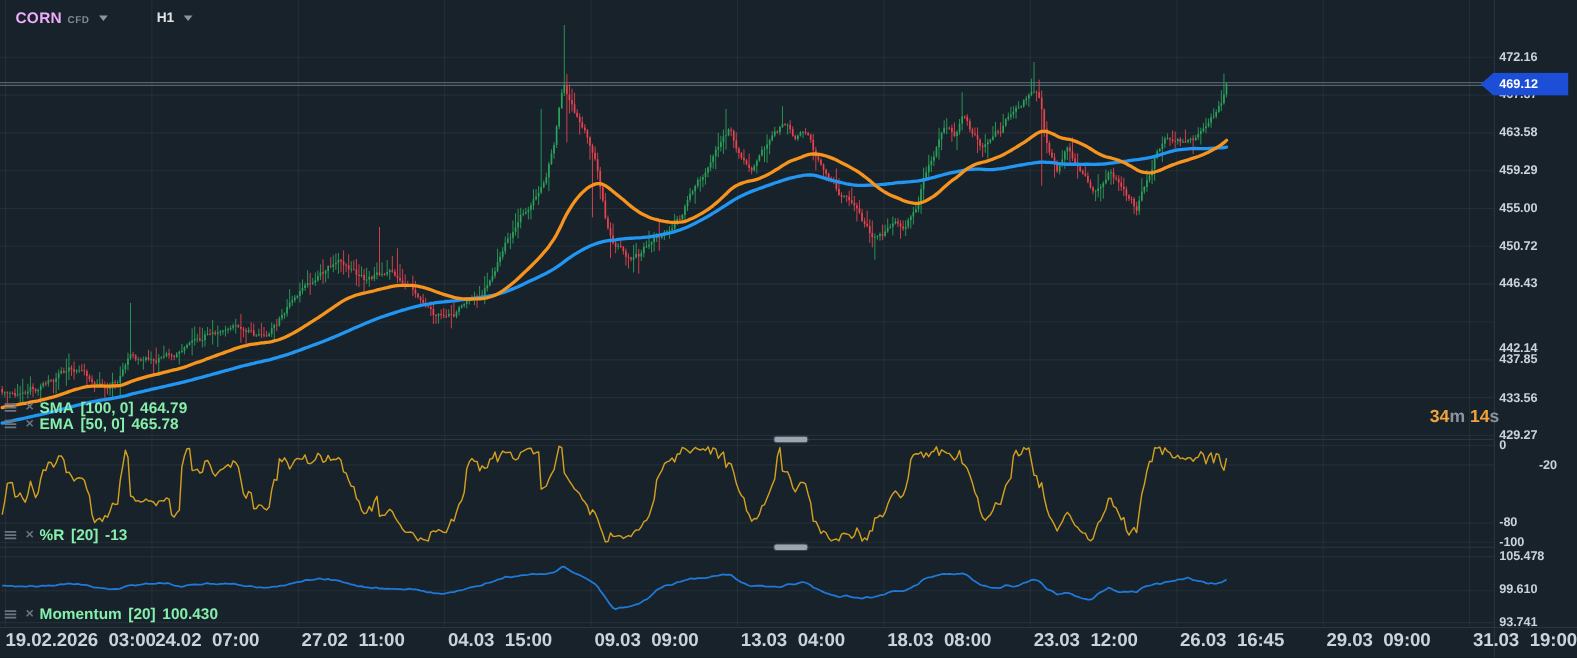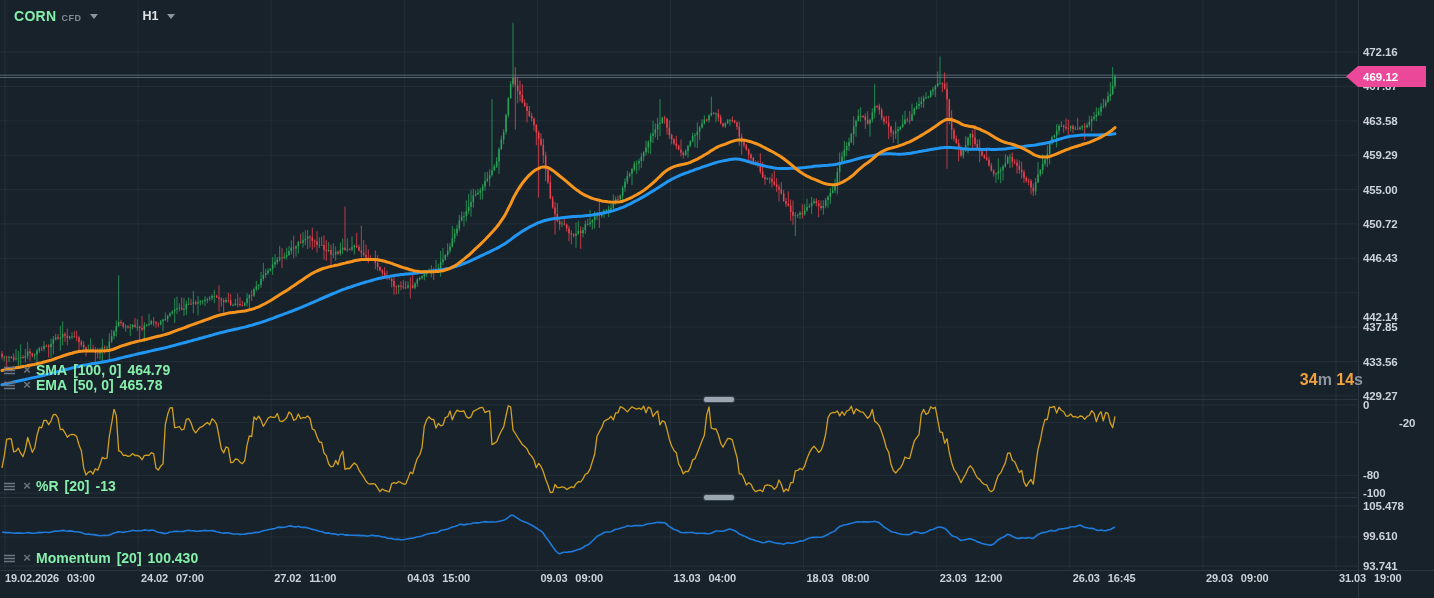--- a/index.html
+++ b/index.html
@@ -10,47 +10,47 @@
     -webkit-user-select:none;user-select:none;color:#cfd5da;
   }
   svg{position:absolute;left:0;display:block;}
   #svg-main{top:0;}
   #svg-wpr{top:400px;}
   #svg-mom{top:498px;}
 
   
   .topbar{position:absolute;top:8px;left:14px;display:flex;align-items:center;z-index:30;}
   .sym-btn{display:flex;align-items:baseline;cursor:pointer;}
-  .sym-name{font-size:14px;font-weight:700;color:#86efac;letter-spacing:.3px;}
+  .sym-name{font-size:14px;font-weight:700;color:#f0abfc;letter-spacing:.3px;}
   .sym-type{font-size:9px;font-weight:700;color:#7f8a93;margin-left:5px;letter-spacing:.5px;}
   .caret{width:0;height:0;border-left:4px solid transparent;border-right:4px solid transparent;
          border-top:5px solid #8b959e;margin-left:9px;align-self:center;}
   .tf-btn{display:flex;align-items:center;margin-left:44px;cursor:pointer;}
   .tf-label{font-size:12.5px;font-weight:700;color:#dfe3e6;}
 
   
   .legend{position:absolute;left:4px;display:flex;align-items:center;height:14px;z-index:25;cursor:default;}
   .licon{display:flex;align-items:center;justify-content:center;width:14px;height:12px;margin-right:2px;cursor:pointer;}
   .x-icon{color:#6b7682;font-size:13px;font-weight:700;line-height:10px;}
   .ltext{font-size:14px;font-weight:700;color:#86efac;white-space:pre;}
   .ltext .sep{display:inline-block;width:6px;}
 
   
   .ax-label{position:absolute;left:1363px;font-size:11.5px;font-weight:700;color:#ccd2d9;
             letter-spacing:-.1px;line-height:14px;z-index:10;white-space:nowrap;}
   #last-price{position:absolute;left:1346px;top:66px;width:80px;height:21px;z-index:20;
-      background:#ec4899;clip-path:polygon(0 50%,15% 0,100% 0,100% 100%,15% 100%);
+      background:#1d4ed8;clip-path:polygon(0 50%,15% 0,100% 0,100% 100%,15% 100%);
       display:flex;align-items:center;}
   #last-price span{margin-left:17px;font-size:11.5px;font-weight:700;color:#fff;}
   #countdown{position:absolute;top:371px;left:1250px;width:113px;text-align:right;z-index:15;
       font-size:16px;font-weight:700;color:#8b959e;}
   #countdown .cd-num{color:#f2a23c;}
 
   
-  .t-label{position:absolute;top:572px;font-size:11px;font-weight:700;color:#ccd2d9;
+  .t-label{position:absolute;top:572px;font-size:17px;font-weight:700;color:#ccd2d9;
            word-spacing:5px;letter-spacing:-.1px;white-space:nowrap;z-index:10;}
 
   
   .hdiv{position:absolute;left:0;width:1358px;height:1px;background:#2b3642;z-index:12;}
   .handle{position:absolute;left:703px;width:30px;height:5px;border-radius:3px;background:#9aa6b0;
           border:1px solid #39434d;z-index:14;cursor:row-resize;}
   #vax{position:absolute;left:1358px;top:0;width:1px;height:598px;background:#2b3642;z-index:5;}
   #tax{position:absolute;left:0;top:570px;width:1434px;height:1px;background:#2b3642;z-index:5;}
 </style>
 </head>

